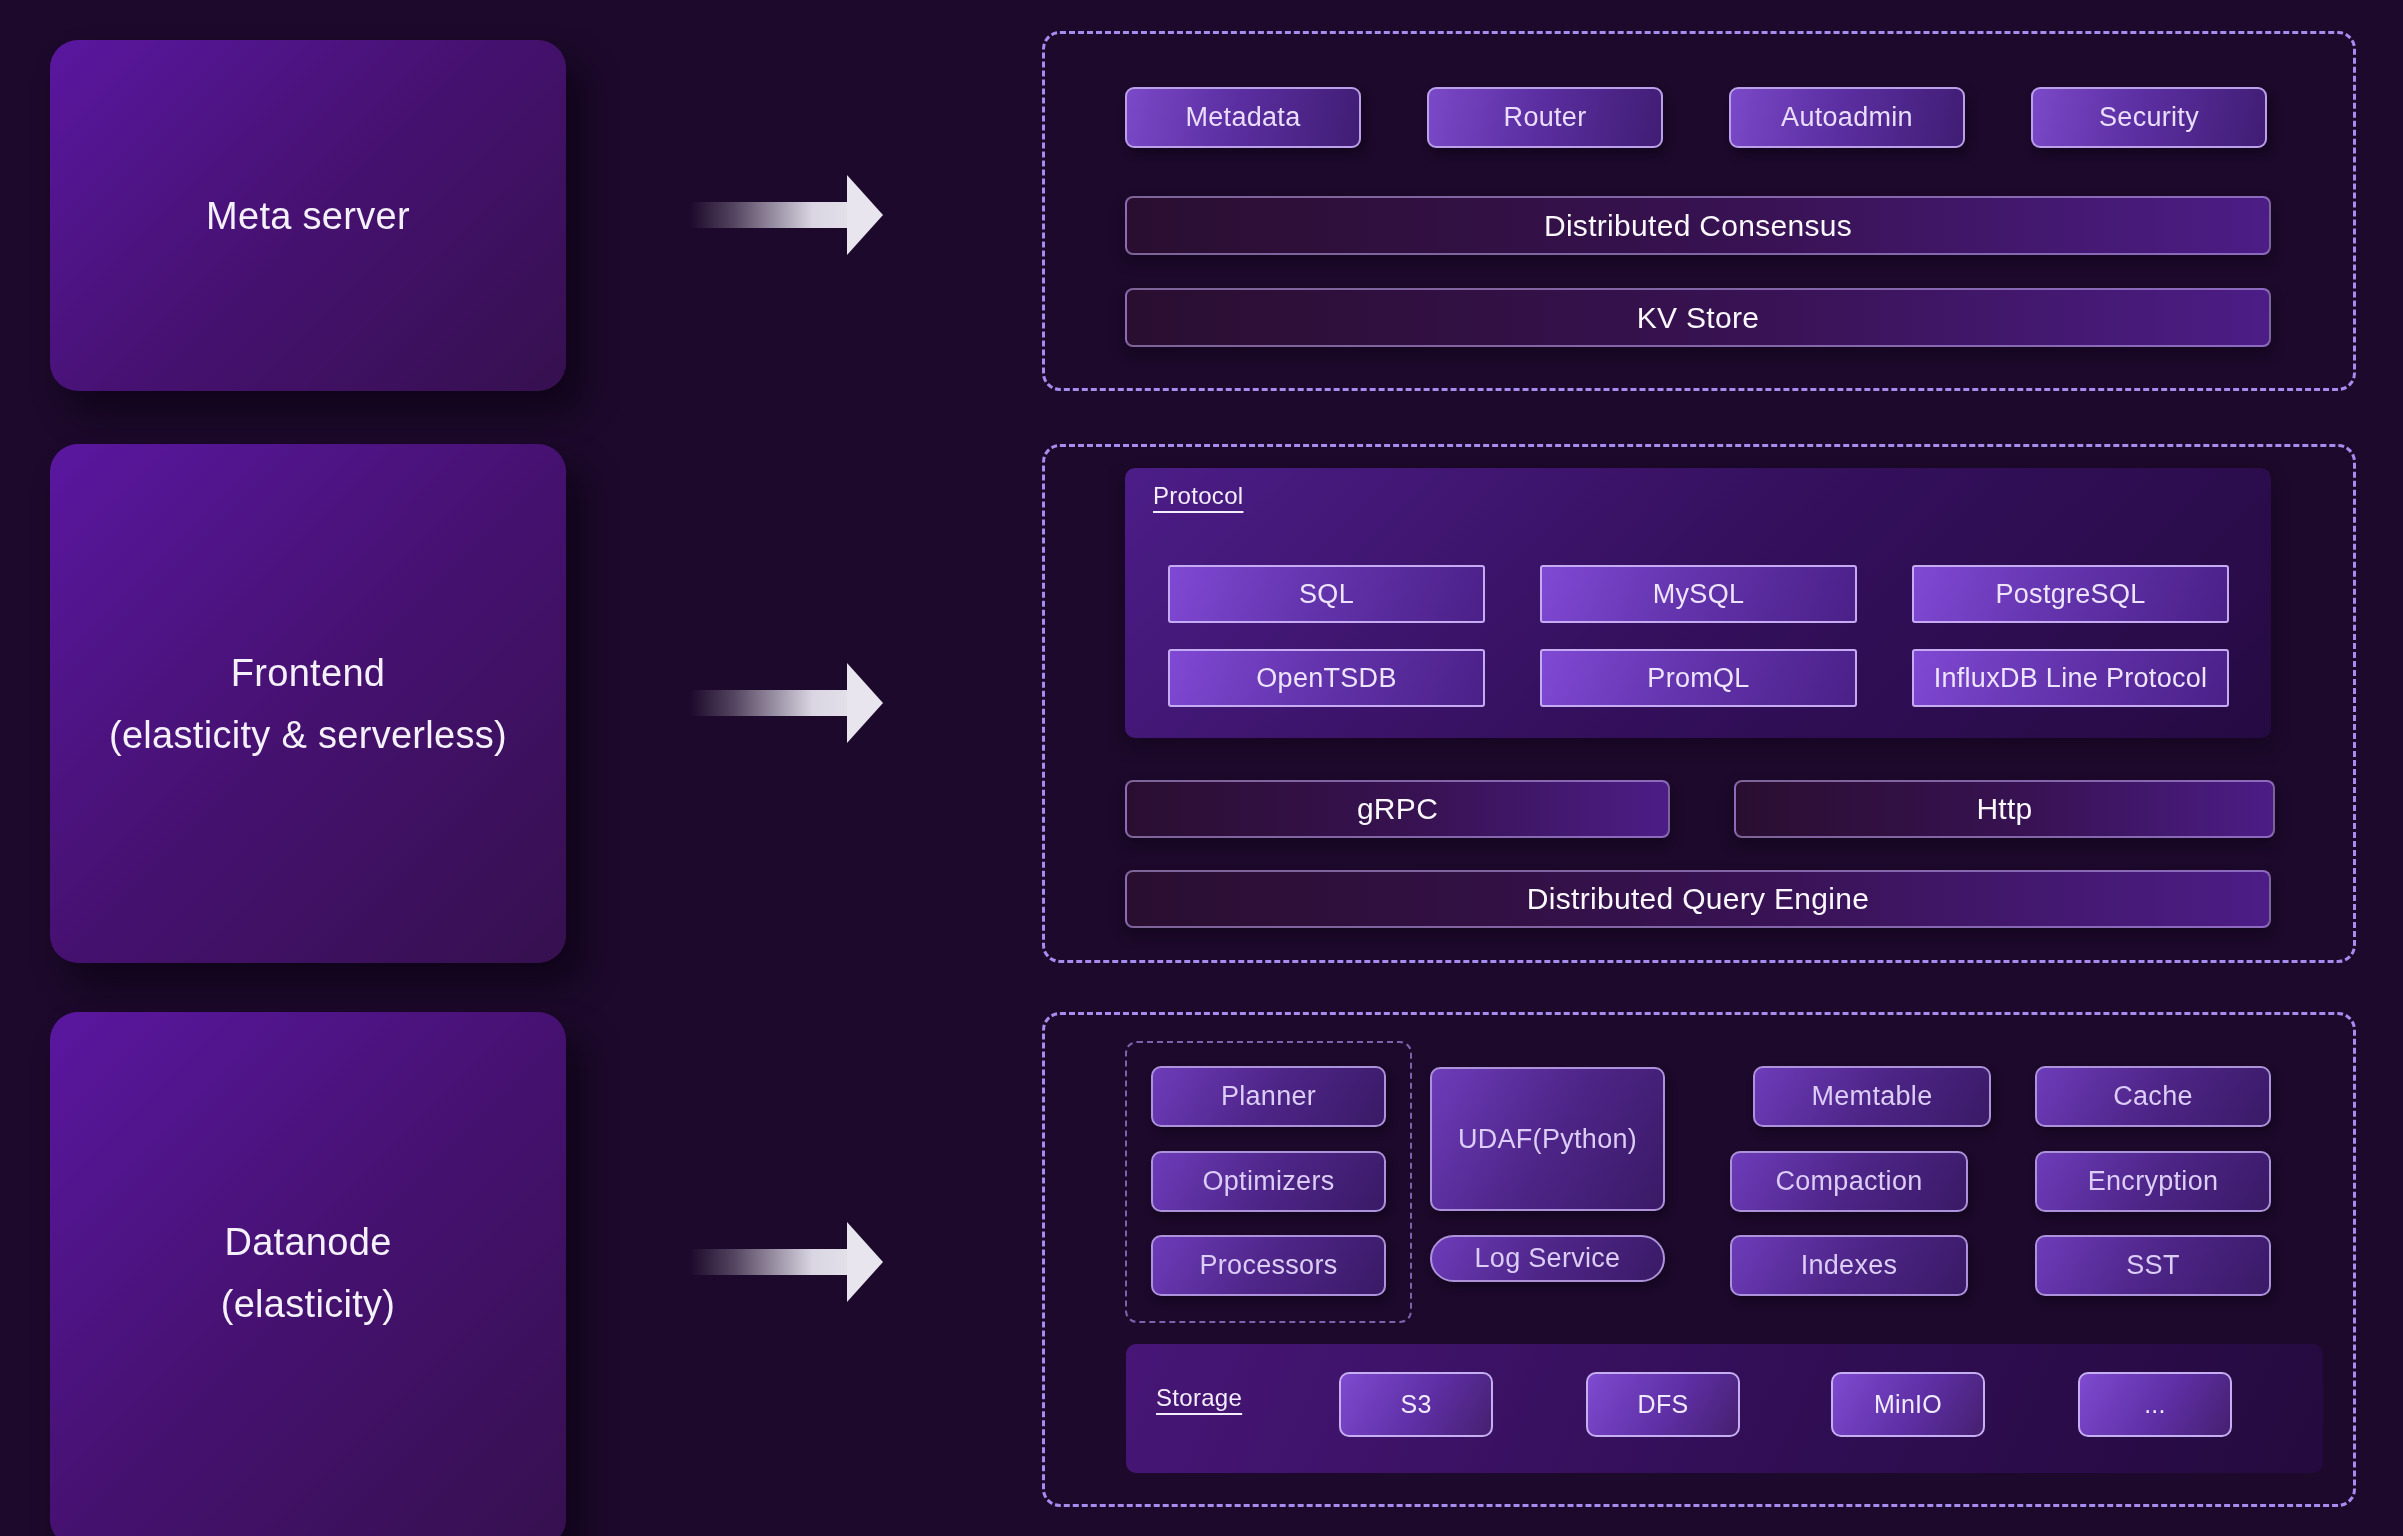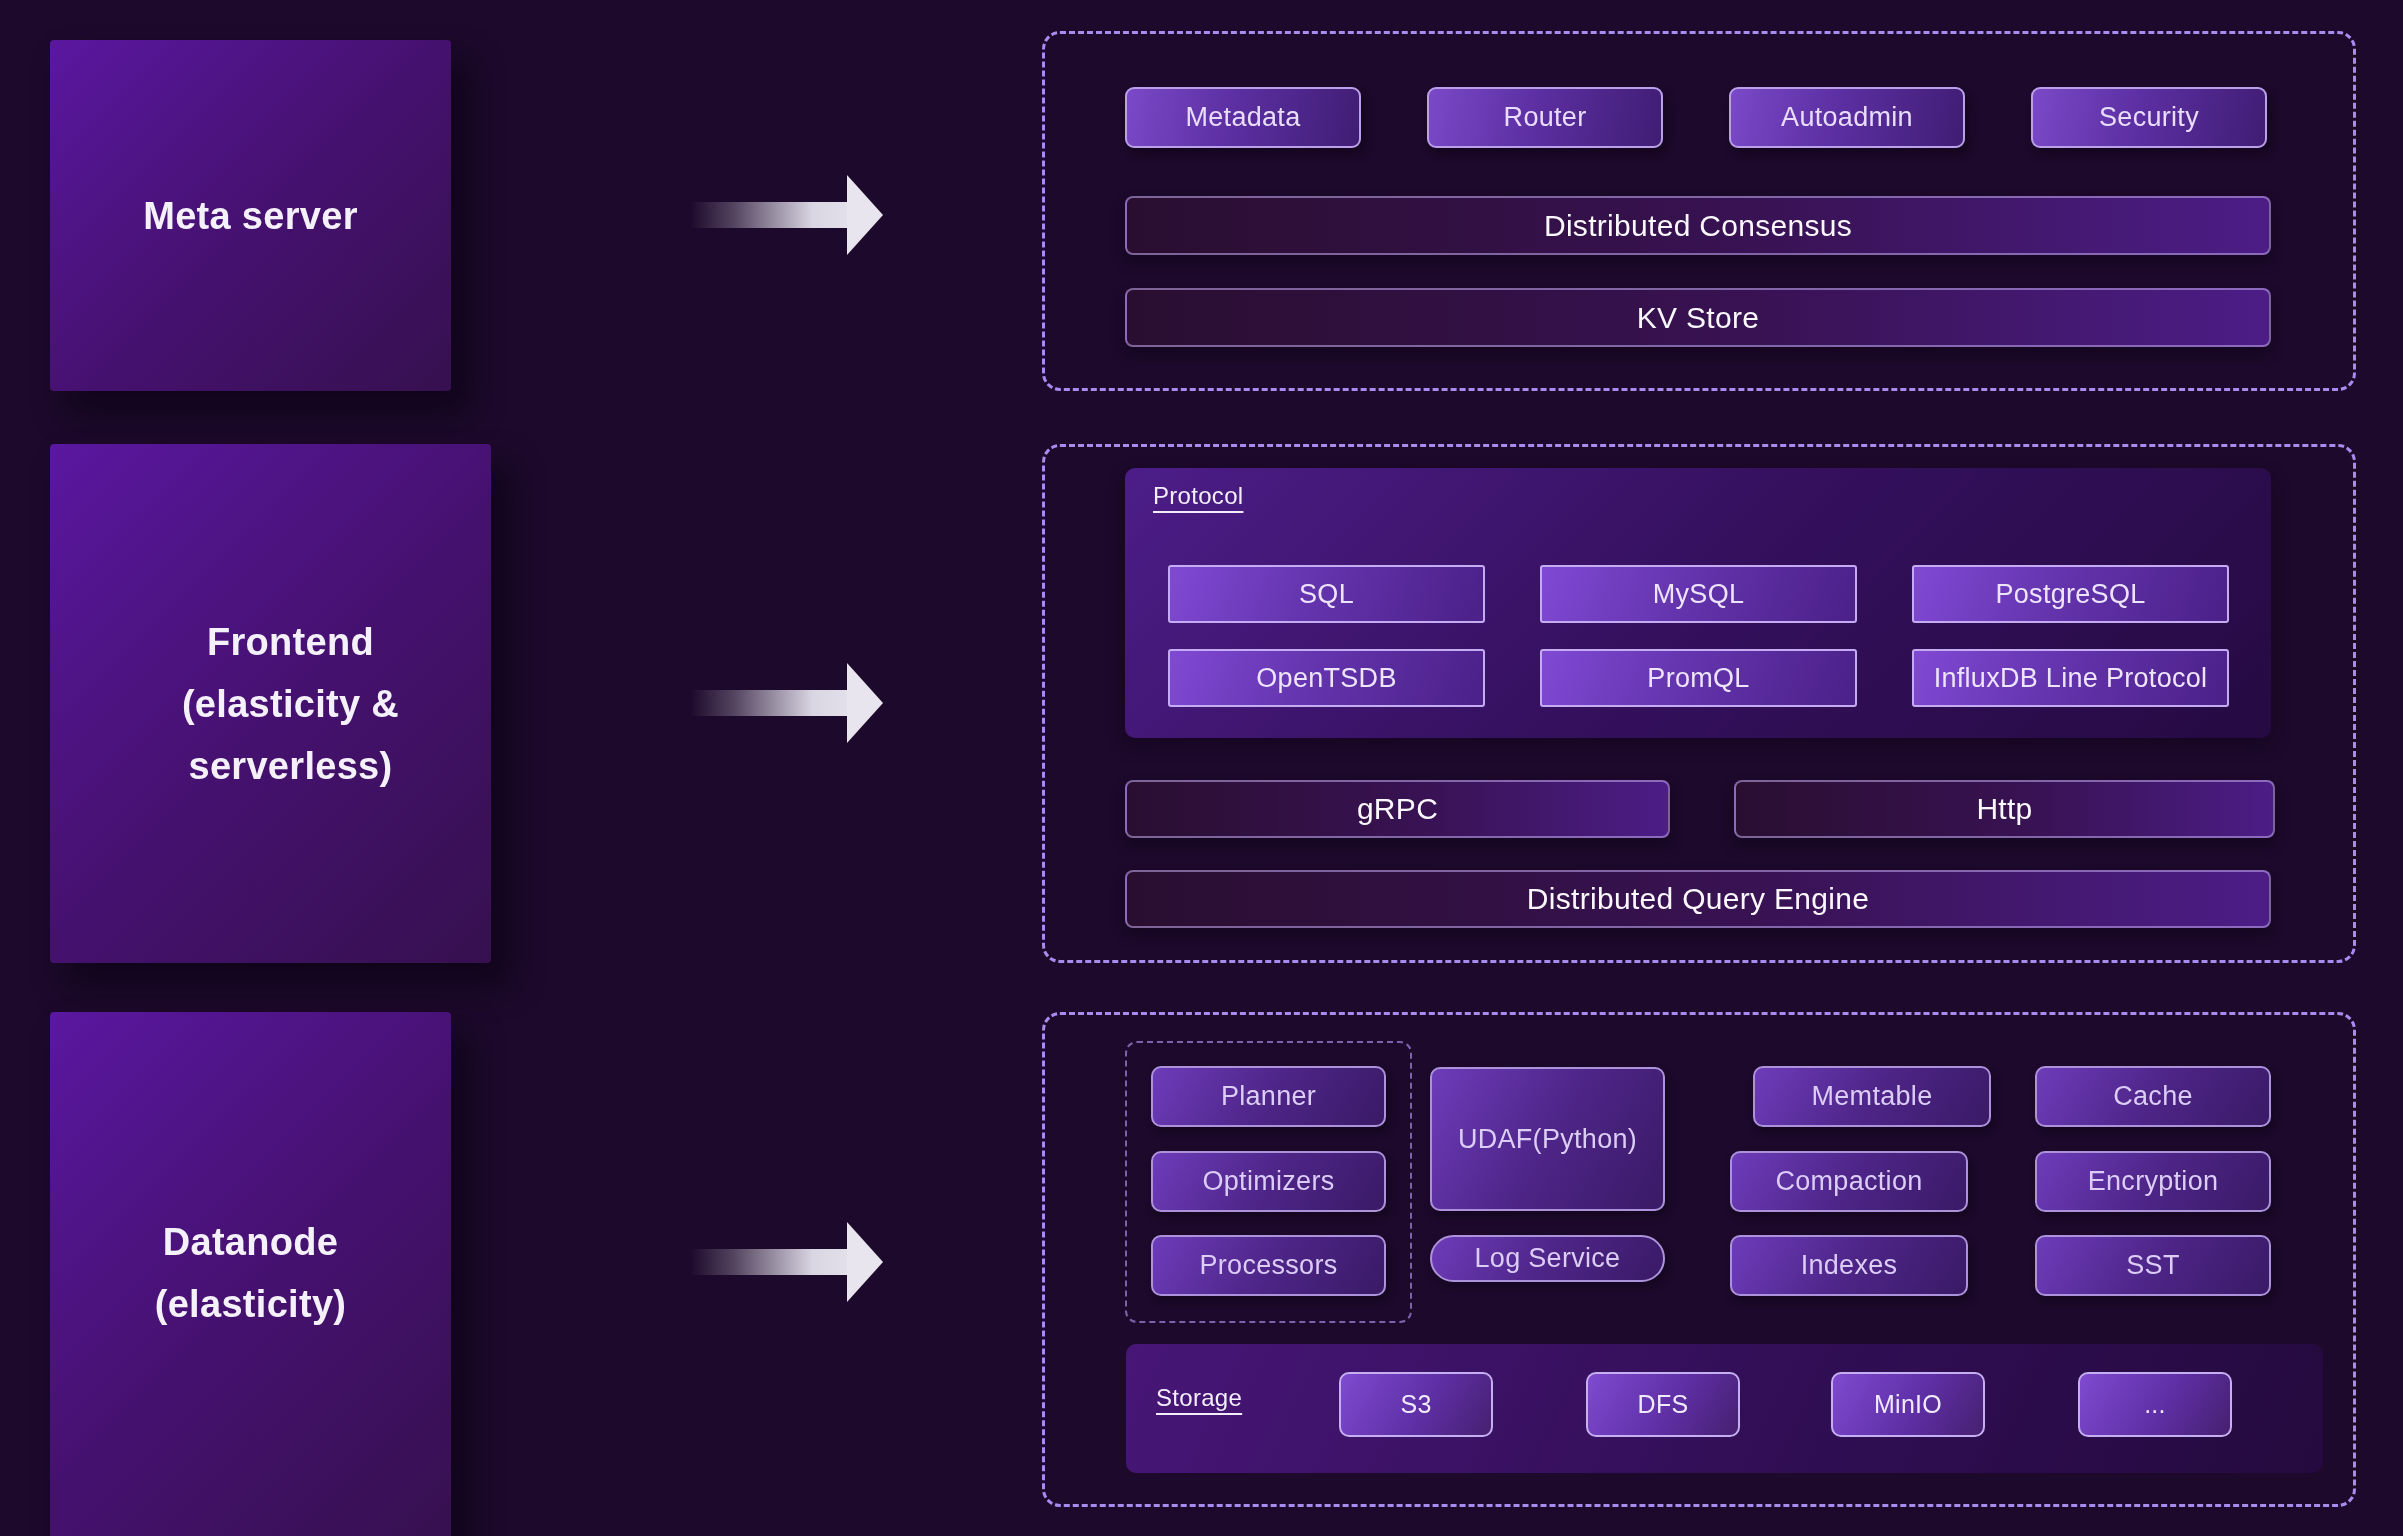--- a/index.html
+++ b/index.html
@@ -1,24 +1,24 @@
 <!DOCTYPE html>
 <html><head>
 <meta charset="utf-8">
 <style>
   html,body{margin:0;padding:0;background:#1d092b;}
   .stage{position:relative;width:2404px;height:1537px;background:#1d092b;overflow:hidden;
          font-family:"Liberation Sans","DejaVu Sans",sans-serif;letter-spacing:0.3px;}
 
   
-  .lbox{position:absolute;left:50px;width:401px;border-radius:4px;
+  .lbox{position:absolute;left:50px;width:516px;border-radius:28px;
         background:linear-gradient(135deg,#5a17a0 0%,#45116f 52%,#36104f 100%);
         box-shadow:18px 22px 32px rgba(6,0,12,.55);
         display:flex;flex-direction:column;align-items:center;justify-content:center;
-        color:#f5f1fb;font-size:38px;line-height:62px;text-align:center;font-weight:bold;}
+        color:#f5f1fb;font-size:38px;line-height:62px;text-align:center;}
 
   
   .arrow{position:absolute;left:690px;width:193px;height:79px;}
   .arrow .shaft{position:absolute;left:0;top:27px;width:157px;height:26px;
         background:linear-gradient(90deg,rgba(225,221,232,0) 0%,rgba(225,221,232,.28) 28%,#d9d5e2 78%,#e3e0ea 100%);}
   .arrow .head{position:absolute;right:0;top:0;width:0;height:0;
         border-top:40px solid transparent;border-bottom:40px solid transparent;
         border-left:36px solid #e8e5ee;}
 
   
@@ -67,21 +67,21 @@
         color:#f0eafc;font-size:25px;display:flex;align-items:center;justify-content:center;}
 </style>
 </head>
 <body>
 
 <div class="stage">
 
   <div class="lbox" style="top:40px;height:351px;">
     <span>Meta server</span>
   </div>
-  <div class="lbox" style="top:444px;height:519px;padding-left:40px;">
+  <div class="lbox" style="top:444px;height:519px;">
     <span>Frontend</span>
     <span>(elasticity &amp; serverless)</span>
   </div>
   <div class="lbox" style="top:1012px;height:521px;padding-bottom:14px;">
     <span>Datanode</span>
     <span>(elasticity)</span>
   </div>
 
   <div class="arrow" style="top:175px;">
     <div class="shaft"></div>

